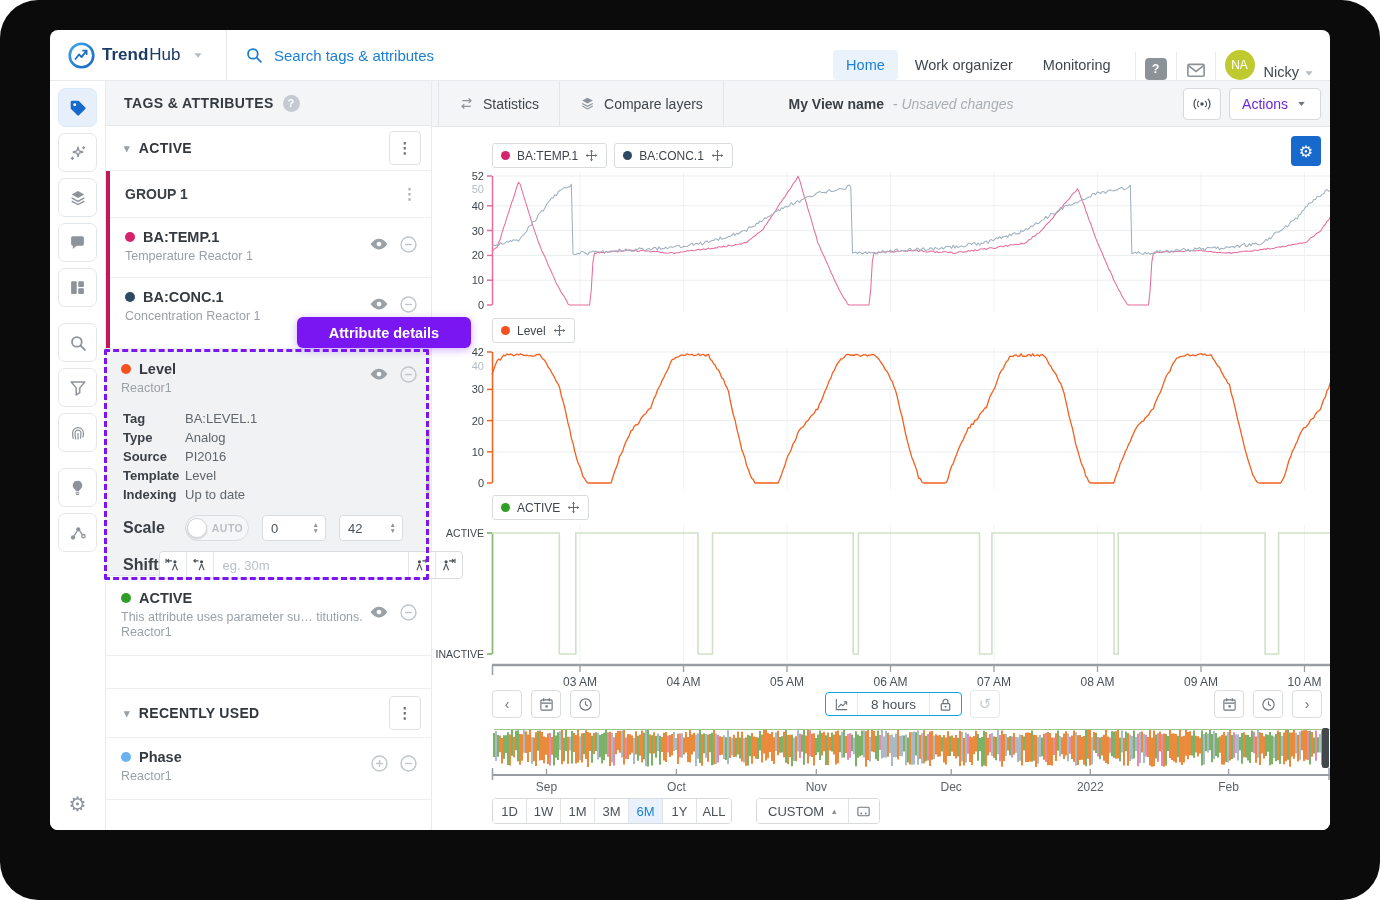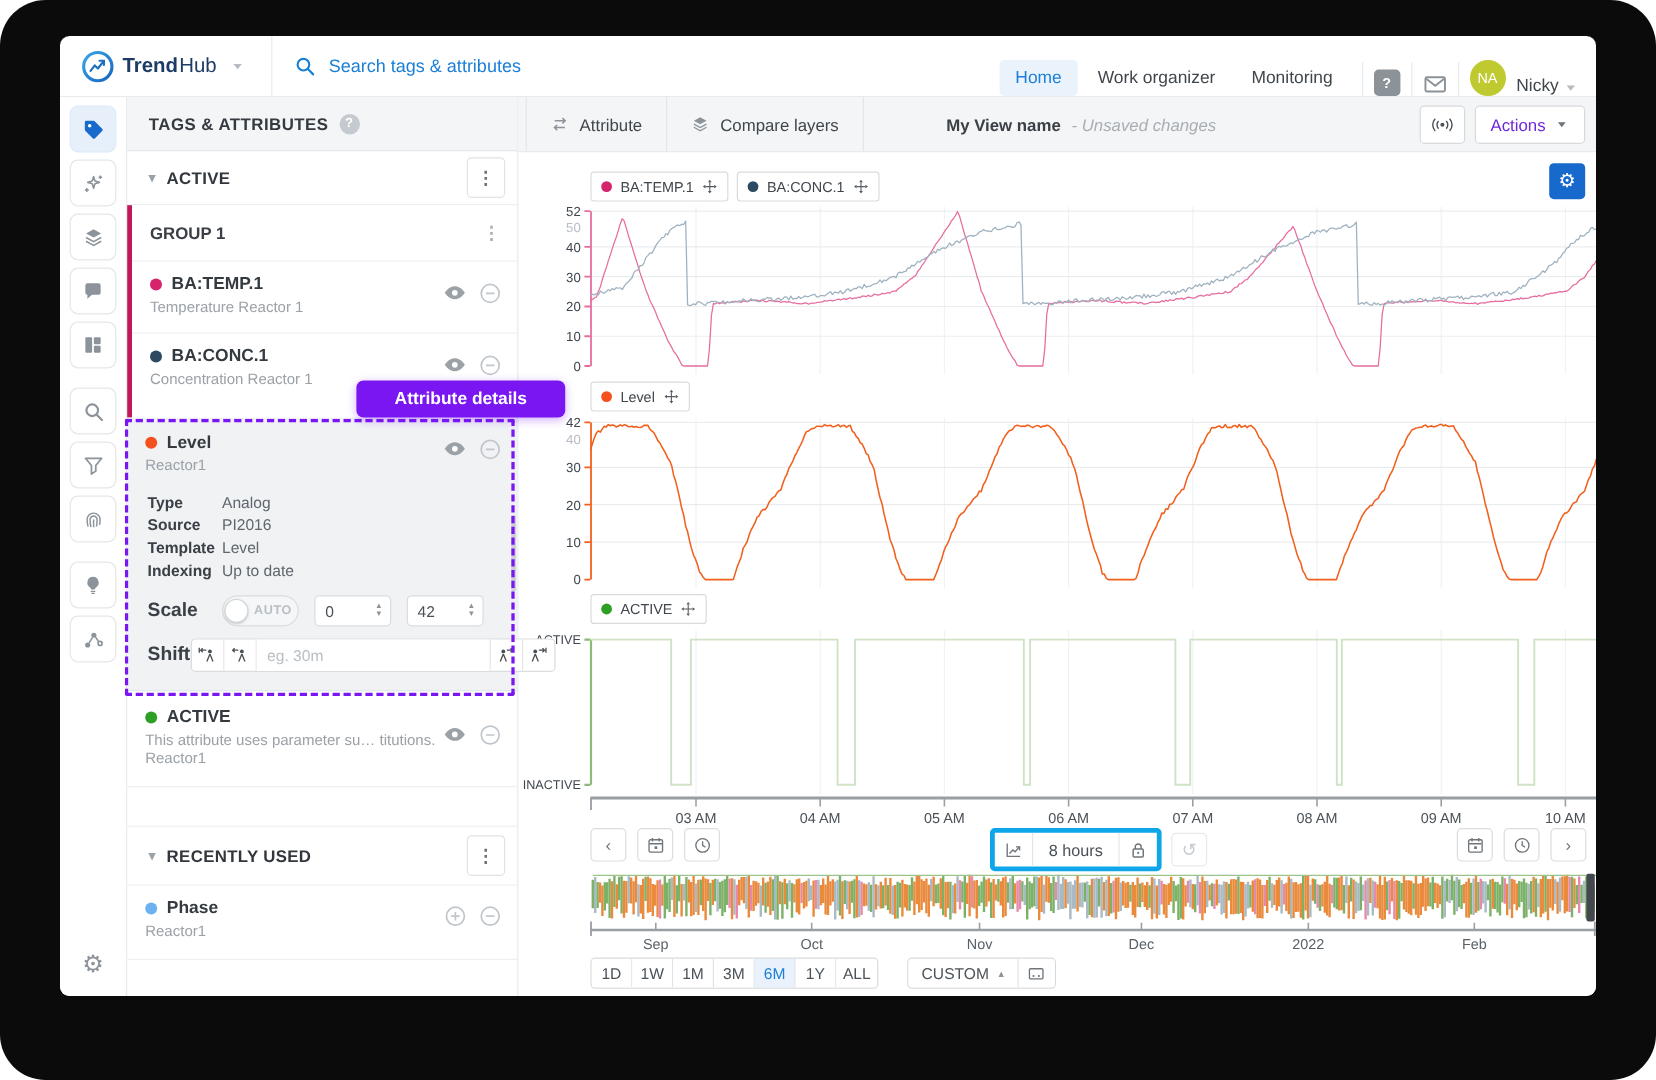--- a/index.html
+++ b/index.html
@@ -121,21 +121,21 @@
   .chip .dot{width:9px;height:9px;flex:0 0 9px;}
   .chip .move{color:#555b60;display:flex;cursor:grab;}
   .csvg{position:absolute;left:0;}
   
   .toolbar{position:absolute;top:563px;left:0;width:100%;height:30px;}
   .tb-left{position:absolute;left:60px;display:flex;gap:9px;}
   .tb-center{position:absolute;left:393px;display:flex;align-items:center;}
   .tb-right{position:absolute;right:8px;display:flex;gap:9px;}
   .tbtn{width:30px;height:28px;border:1px solid #d9dde0;border-radius:4px;background:#fff;color:#6e757b;display:flex;
         align-items:center;justify-content:center;font-size:14px;cursor:pointer;box-sizing:border-box;}
-  .tb-group{display:flex;border:4px solid #0ea5e9;border-radius:4px;overflow:hidden;background:#fff;height:36px;box-sizing:border-box;}
+  .tb-group{display:flex;border:1px solid #0ea5e9;border-radius:4px;overflow:hidden;background:#fff;height:24px;box-sizing:border-box;}
   .tb-cell{display:flex;align-items:center;justify-content:center;border-right:1px solid #e4e7ea;color:#6e757b;
            cursor:pointer;padding:0 8px;}
   .tb-cell:last-child{border-right:none;}
   .tb-dur{font-size:13.5px;color:#4a5157;padding:0 13px;}
   .tbtn.disabled{color:#c6ccd1;border-color:#e6e9eb;cursor:default;font-size:15px;margin-left:8px;}
   
   .ranges{position:absolute;top:671px;left:60px;display:flex;align-items:center;}
   .rgroup{display:flex;border:1px solid #d7dadd;border-radius:4px;overflow:hidden;background:#fff;height:26px;box-sizing:border-box;}
   .rbtn{min-width:34px;padding:0 5px;display:flex;align-items:center;justify-content:center;font-size:13px;color:#4b5258;
         background:#fff;border-right:1px solid #e0e3e6;cursor:pointer;box-sizing:border-box;}
@@ -422,20 +422,24 @@
           <div class="row-icons">
             <svg class="ic eye" width="20" height="20">
                 <use href="#i-eye"></use>
               </svg>
             <svg class="ic circ" width="19" height="19">
                 <use href="#i-minus-circle"></use>
               </svg>
           </div>
           <div class="details">
             <div class="detail-row">
+                <span class="dlabel">Tag</span>
+                <span class="dvalue">BA:LEVEL.1</span>
+              </div>
+            <div class="detail-row">
                 <span class="dlabel">Type</span>
                 <span class="dvalue">Analog</span>
               </div>
             <div class="detail-row">
                 <span class="dlabel">Source</span>
                 <span class="dvalue">PI2016</span>
               </div>
             <div class="detail-row">
                 <span class="dlabel">Template</span>
                 <span class="dvalue">Level</span>
@@ -539,21 +543,21 @@
         <div class="dashed"></div>
         <div class="callout">Attribute details</div>
       </aside>
 
       <main class="main">
         <div class="main-header">
           <div class="seg first">
             <svg class="ic sic" width="15" height="15">
                 <use href="#i-swap"></use>
               </svg>
-            <span>Attribute</span>
+            <span>Statistics</span>
           </div>
           <div class="seg">
             <svg class="ic sic" width="15" height="15">
                 <use href="#i-layers"></use>
               </svg>
             <span>Compare layers</span>
           </div>
           <div class="view-title">
             <span class="vt-name">My View name</span>
             <span class="vt-status">- Unsaved changes</span>

